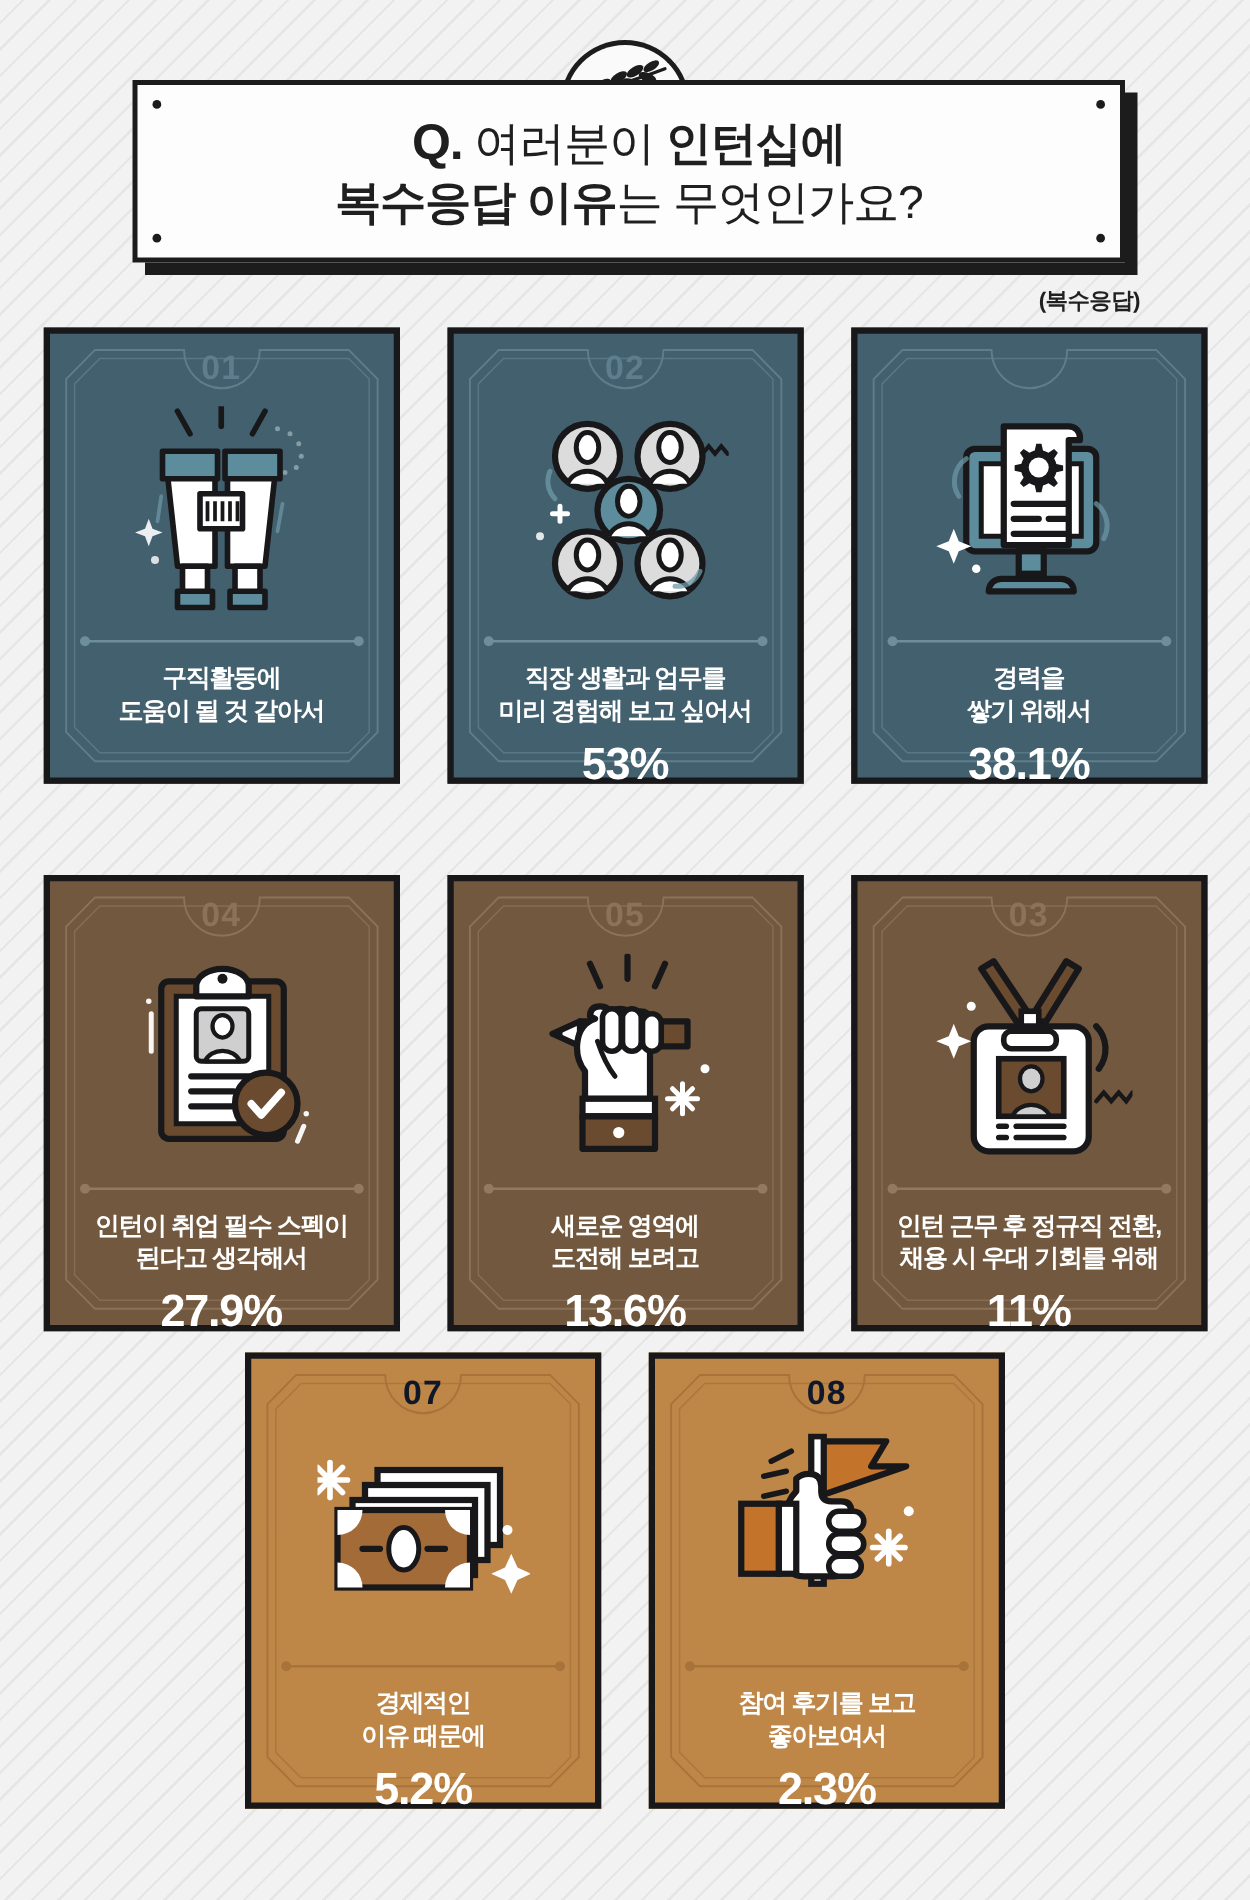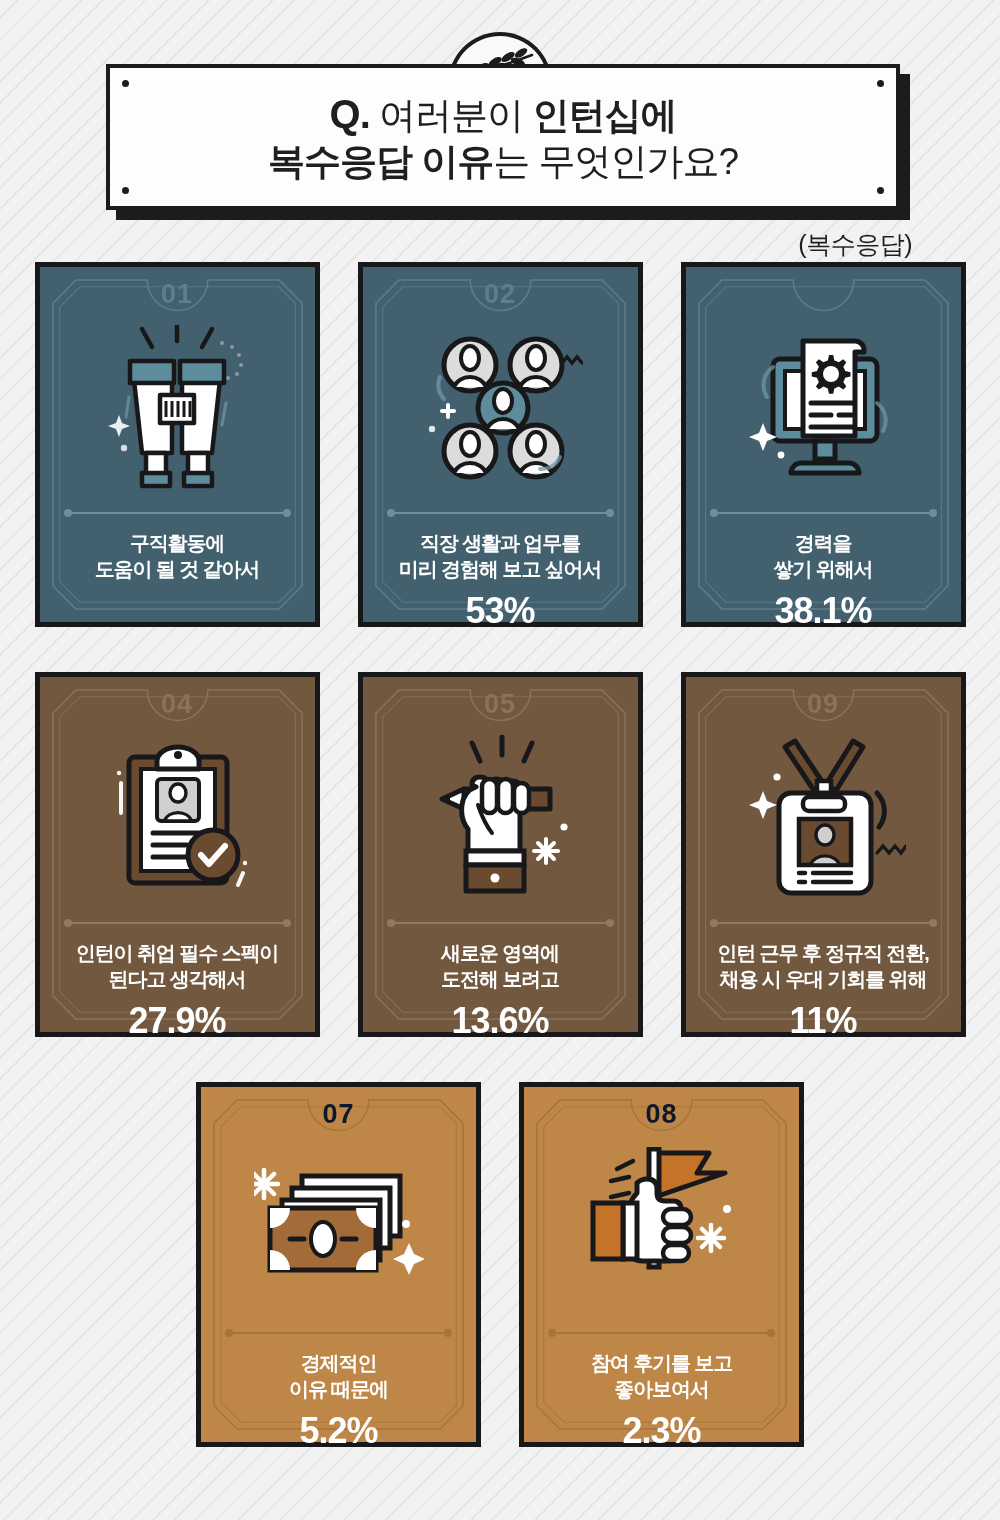--- a/index.html
+++ b/index.html
@@ -73,21 +73,21 @@
     padding:0 24px;
   }
   .title-text .tl{ display:block; }
   .t-light{ font-weight:400; }
   .t-bold { font-weight:800; }
   .t-q    { font-weight:800; font-size:40px; }
 
   .multi-note{
     position:absolute;
     right:88px; top:228px;
-    font-size:25px; font-weight:400; color:#1f1f1f;
+    font-size:18px; font-weight:700; color:#1f1f1f;
     letter-spacing:-0.5px;
   }
 
   
   .grid{
     position:absolute; left:0; top:262px;
     width:1000px; height:1258px;
   }
   .row{
     position:absolute; left:0; width:1000px; height:410px;
@@ -97,21 +97,21 @@
   .row-2{ top:410px; }
   .row-3{ top:820px; }
 
   .card{
     position:relative;
     width:285px; height:365px;
     border:5px solid #18181a;
     flex:0 0 auto;
   }
   .card.teal  { background:#43606e; }
-  .card.brown { background:#71583f; }
+  .card.brown { background:#71583f;margin-top:28px; }
   .card.gold  { background:#be8748; }
 
   
   .frame{
     position:absolute; left:11px; top:11px; right:11px; bottom:11px;
     pointer-events:none;
   }
   .frame svg{ width:100%; height:100%; display:block; }
 
   .card-num{
@@ -504,21 +504,21 @@
       </div>
     </div>
 
     <div class="card brown">
       <div class="frame">
         <svg viewBox="0 0 263 343" preserveAspectRatio="none">
           <path d="M26 2 H100 A31 31 0 0 0 163 2 H237 L261 26 V317 L237 341 H26 L2 317 V26 Z" fill="none" stroke="#8c7259" stroke-width="1.6"></path>
           <path d="M30 9 H237 L254 26 V317 L237 334 H30 L9 313 V30 Z" fill="none" stroke="#8c7259" stroke-width="1.2" opacity=".8"></path>
         </svg>
       </div>
-      <div class="card-num">09</div>
+      <div class="card-num">03</div>
 
       <div class="icon-area">
         <svg width="165" height="165" viewBox="0 0 165 165">
           <path d="M54 6 L86 54 H72 L44 12 Z" fill="#6b4b2f" stroke="#18181a" stroke-width="5" stroke-linejoin="round"></path>
           <path d="M112 6 L82 54 H96 L122 12 Z" fill="#6b4b2f" stroke="#18181a" stroke-width="5" stroke-linejoin="round"></path>
           <rect x="76" y="46" width="14" height="26" fill="#fff" stroke="#18181a" stroke-width="4.5"></rect>
           <rect x="38" y="58" width="92" height="100" rx="12" fill="#fff" stroke="#18181a" stroke-width="5"></rect>
           <rect x="62" y="62" width="42" height="14" rx="6" fill="#fff" stroke="#18181a" stroke-width="4.5"></rect>
           <rect x="58" y="84" width="52" height="46" fill="#6b4b2f" stroke="#18181a" stroke-width="4.5"></rect>
           <ellipse cx="84" cy="100" rx="9" ry="10" fill="#cfcfcf" stroke="#18181a" stroke-width="3.4"></ellipse>

